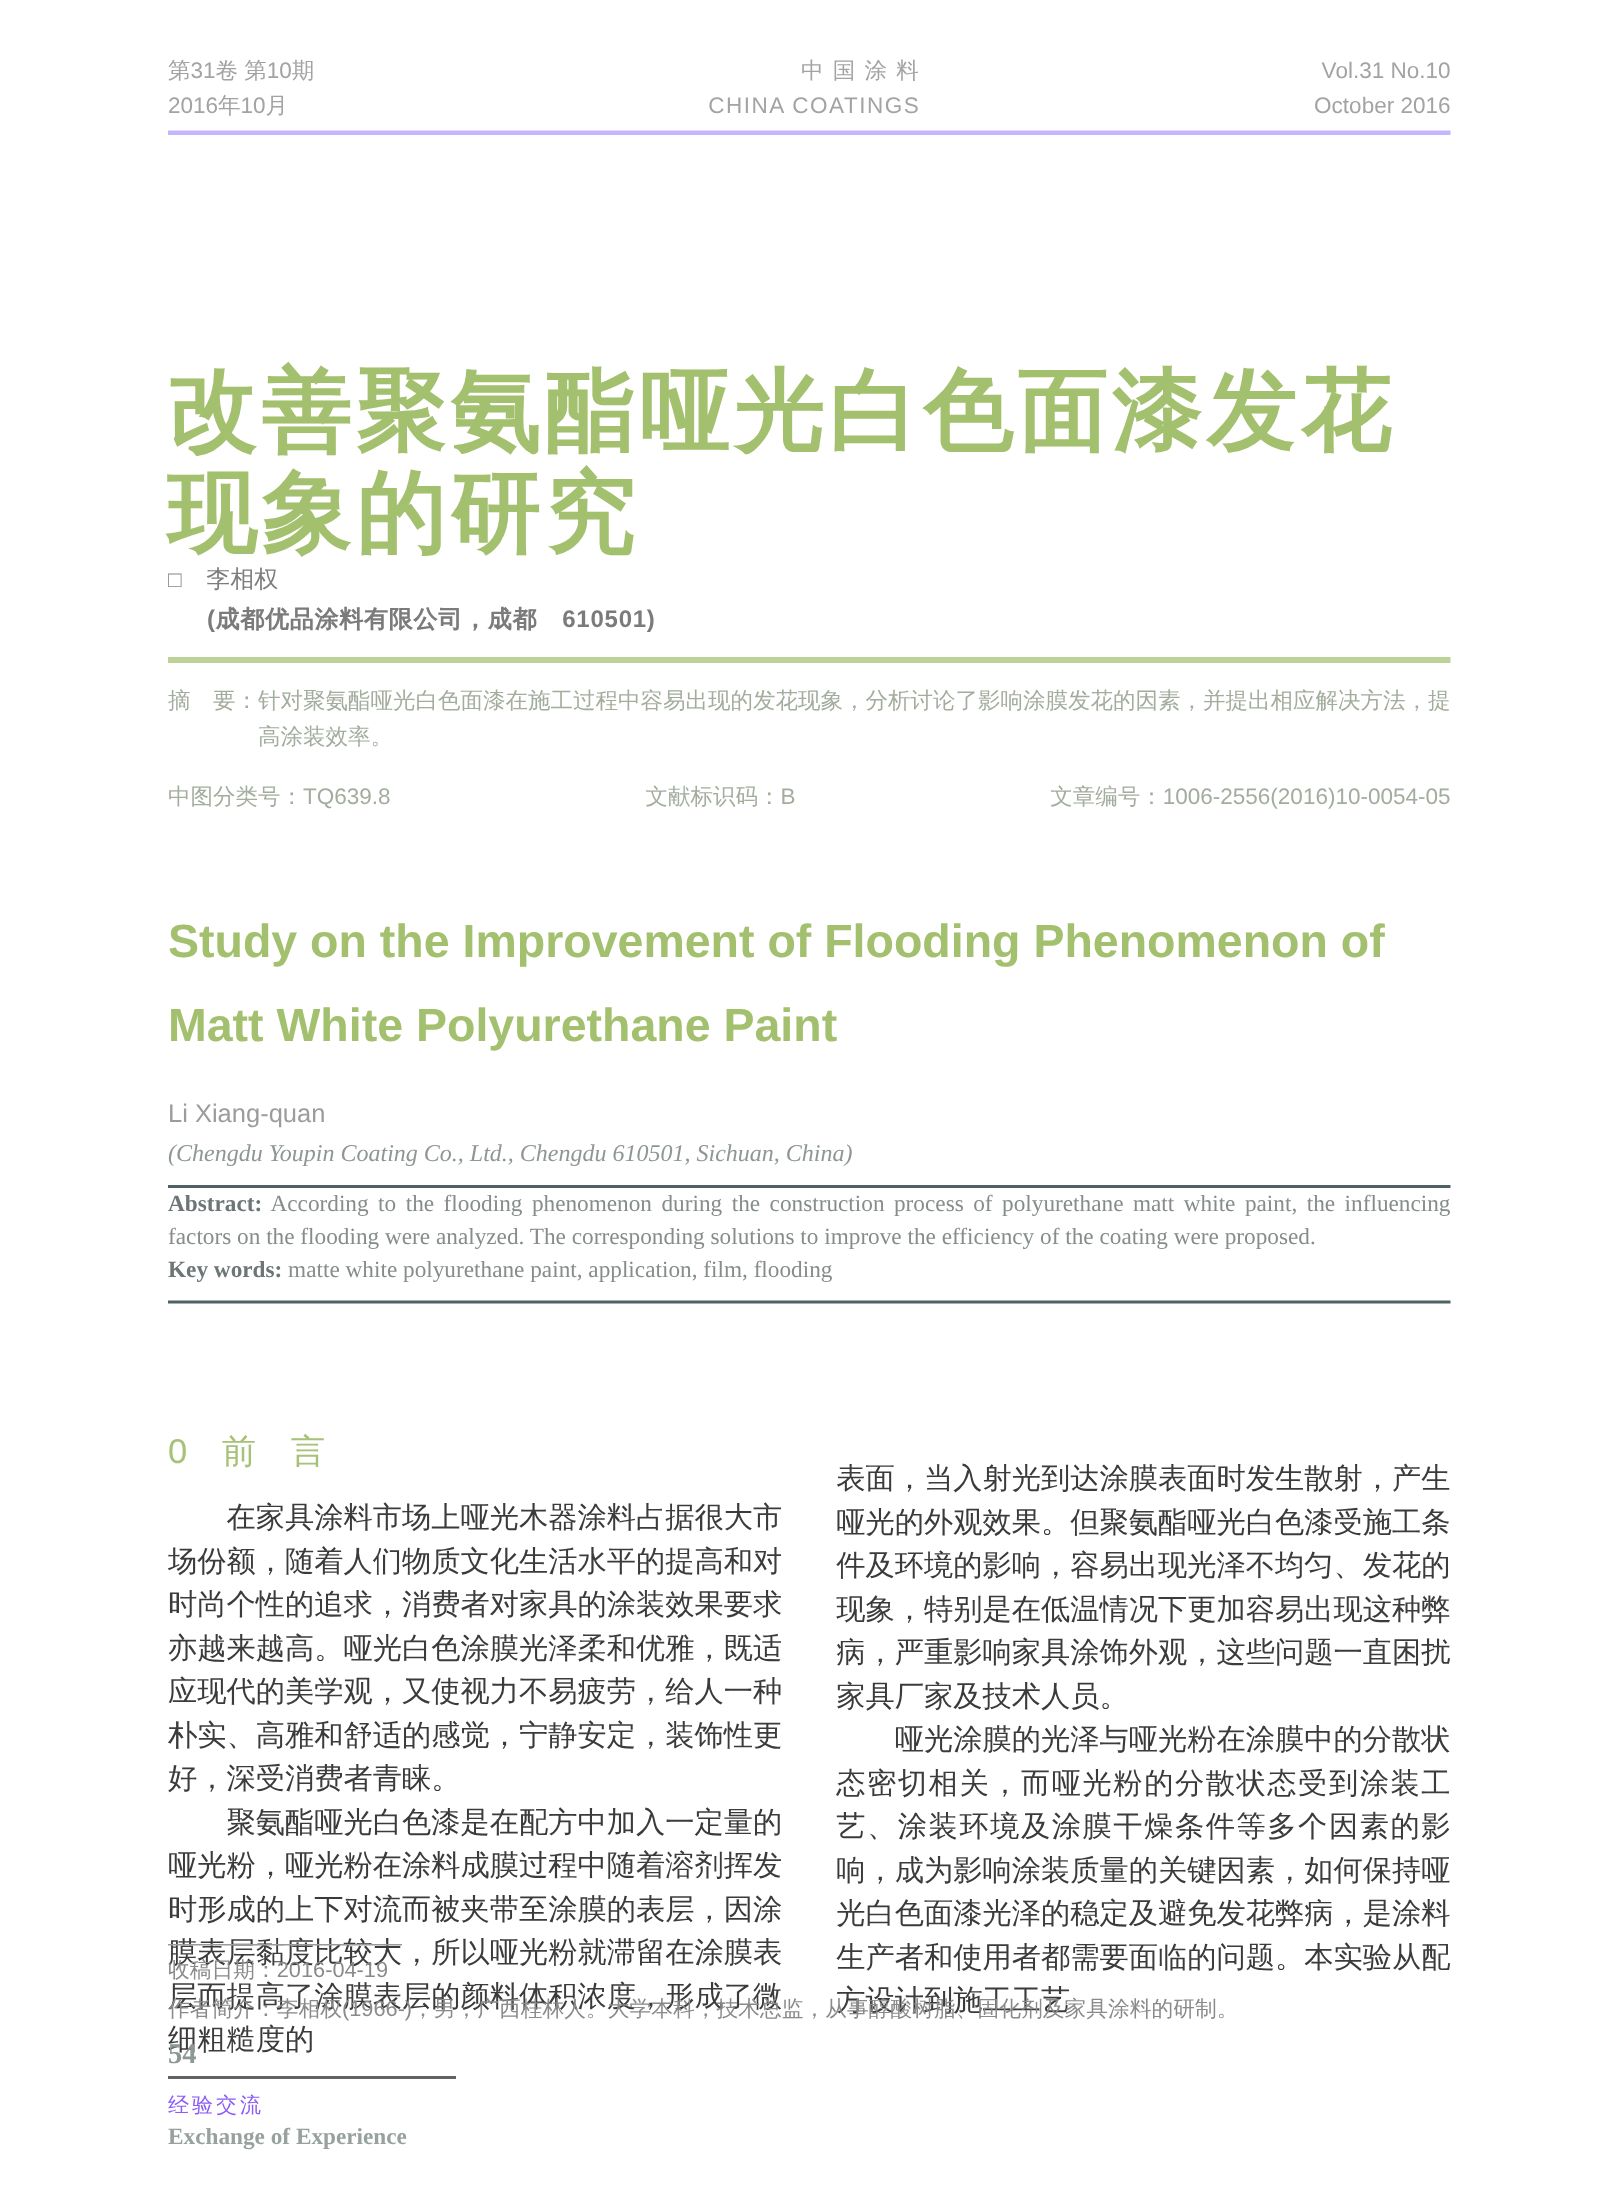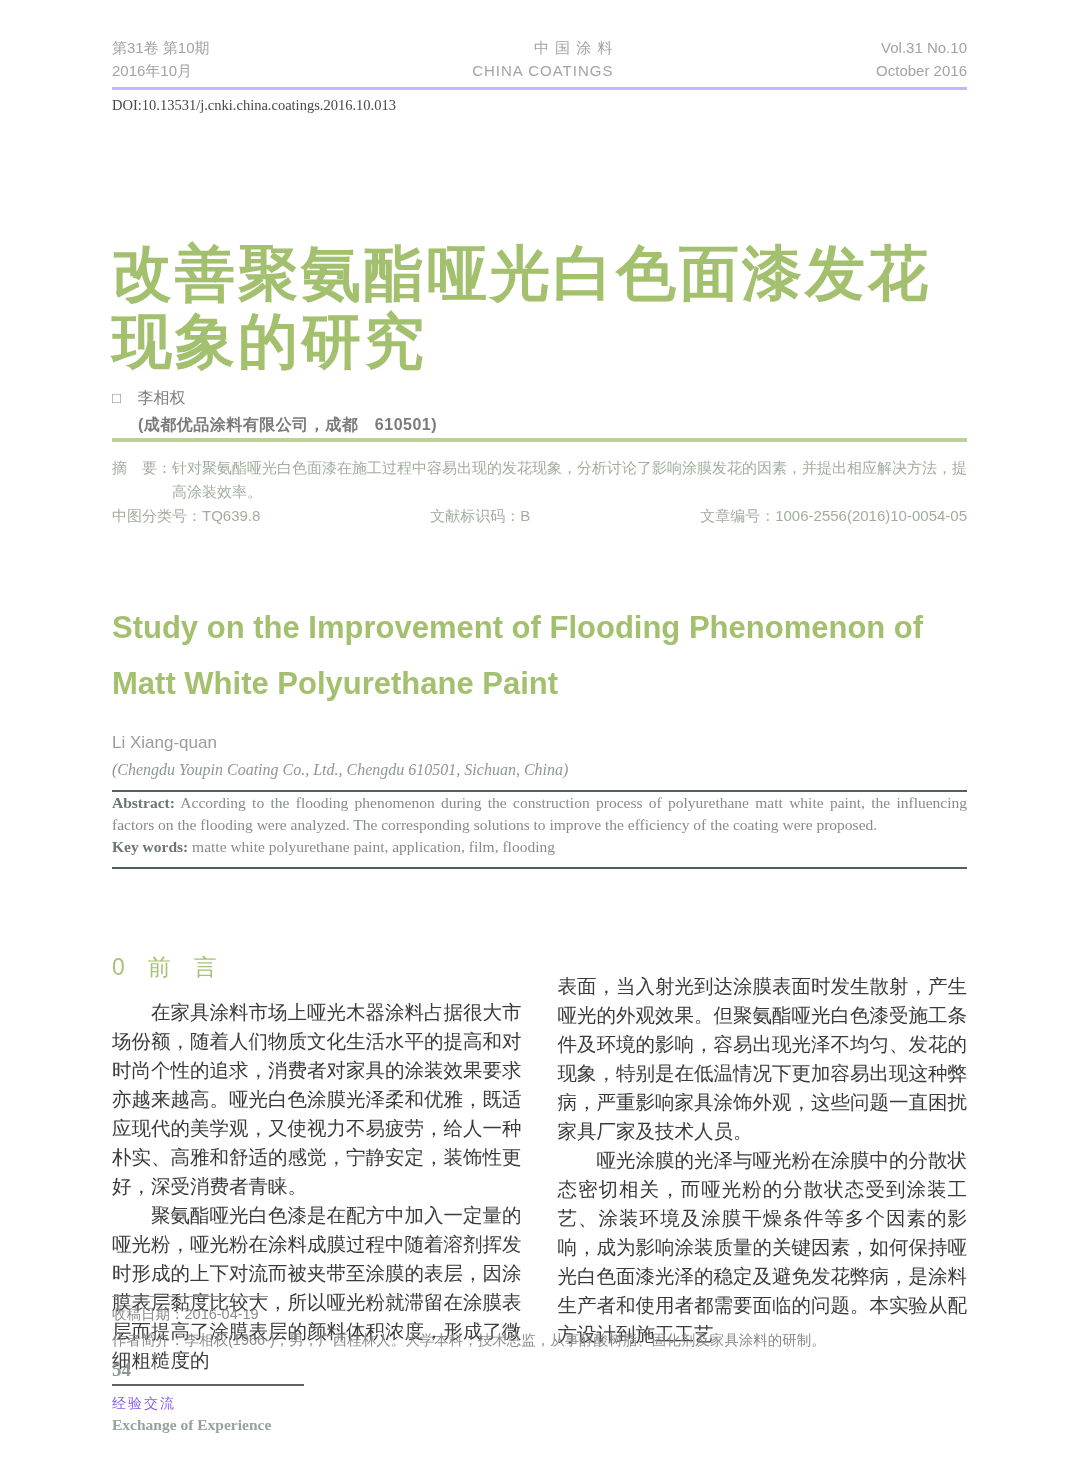--- a/index.html
+++ b/index.html
@@ -14,32 +14,32 @@
     border-bottom:3px solid #c4b5fd; padding-bottom:5px; }
   .jh-col.center { text-align:right; letter-spacing:1px; }
   .jh-col.right { text-align:right; }
   .doi { margin-top:7px; font-family:"Liberation Serif", serif; font-size:14.5px;
     color:#474747; }
 
   
   .titleblock { top:240px; }
   .title-cn { color:#a3c06e; font-size:60px; font-weight:bold; line-height:68px;
     letter-spacing:3px; }
-  .author-cn { margin-top:12px; color:#7d7d7d; font-size:16px; }
+  .author-cn { color:#7d7d7d; font-size:16px; }
   .author-cn .sq { margin-right:12px; font-size:15px; color:#8a8a8a; }
   .affil-cn { margin-top:6px; margin-left:26px; color:#7b7b7b; font-size:16px;
     font-weight:700; letter-spacing:0.5px; }
 
   .green-rule { top:438px; height:4px; background:#bdd296; }
 
   
   .abstract-cn { top:456px; color:#a3ad9e; font-size:15px; line-height:24px; }
   .abs-row { display:flex; }
   .abs-label { white-space:nowrap; }
-  .abs-meta { display:flex; justify-content:space-between; margin-top:0;text-align:right; }
+  .abs-meta { display:flex; justify-content:space-between; margin-top:16px;text-align:right; }
 
   
   .enblock { top:600px; }
   .title-en { color:#a3c06e; font-size:31px; font-weight:bold; line-height:56px;
     max-width:830px; }
   .author-en { margin-top:20px; color:#9c9c9c; font-size:17px; line-height:22px; }
   .affil-en { margin-top:5px; color:#8e9792; font-size:16px; line-height:22px;
     font-family:"Liberation Serif", serif; font-style:italic; }
   .dark-rule { height:2px; background:#4f6164; margin-top:9px; }
   .abstract-en { margin-top:0; font-family:"Liberation Serif", serif;
@@ -81,21 +81,20 @@
     </div>
     <div class="jh-col center">
       <div>中 国 涂 料</div>
       <div>CHINA COATINGS</div>
     </div>
     <div class="jh-col right">
       <div>Vol.31  No.10</div>
       <div>October  2016</div>
     </div>
   </div>
-  <div class="doi">DOI:10.13531/j.cnki.china.coatings.2016.10.013</div>
 </div>
 
 <div class="region titleblock">
   <h1 class="title-cn">改善聚氨酯哑光白色面漆发花现象的研究</h1>
   <div class="author-cn">
     <span class="sq">□</span>
     <span>李相权</span>
   </div>
   <div class="affil-cn">(成都优品涂料有限公司，成都　610501)</div>
 </div>

